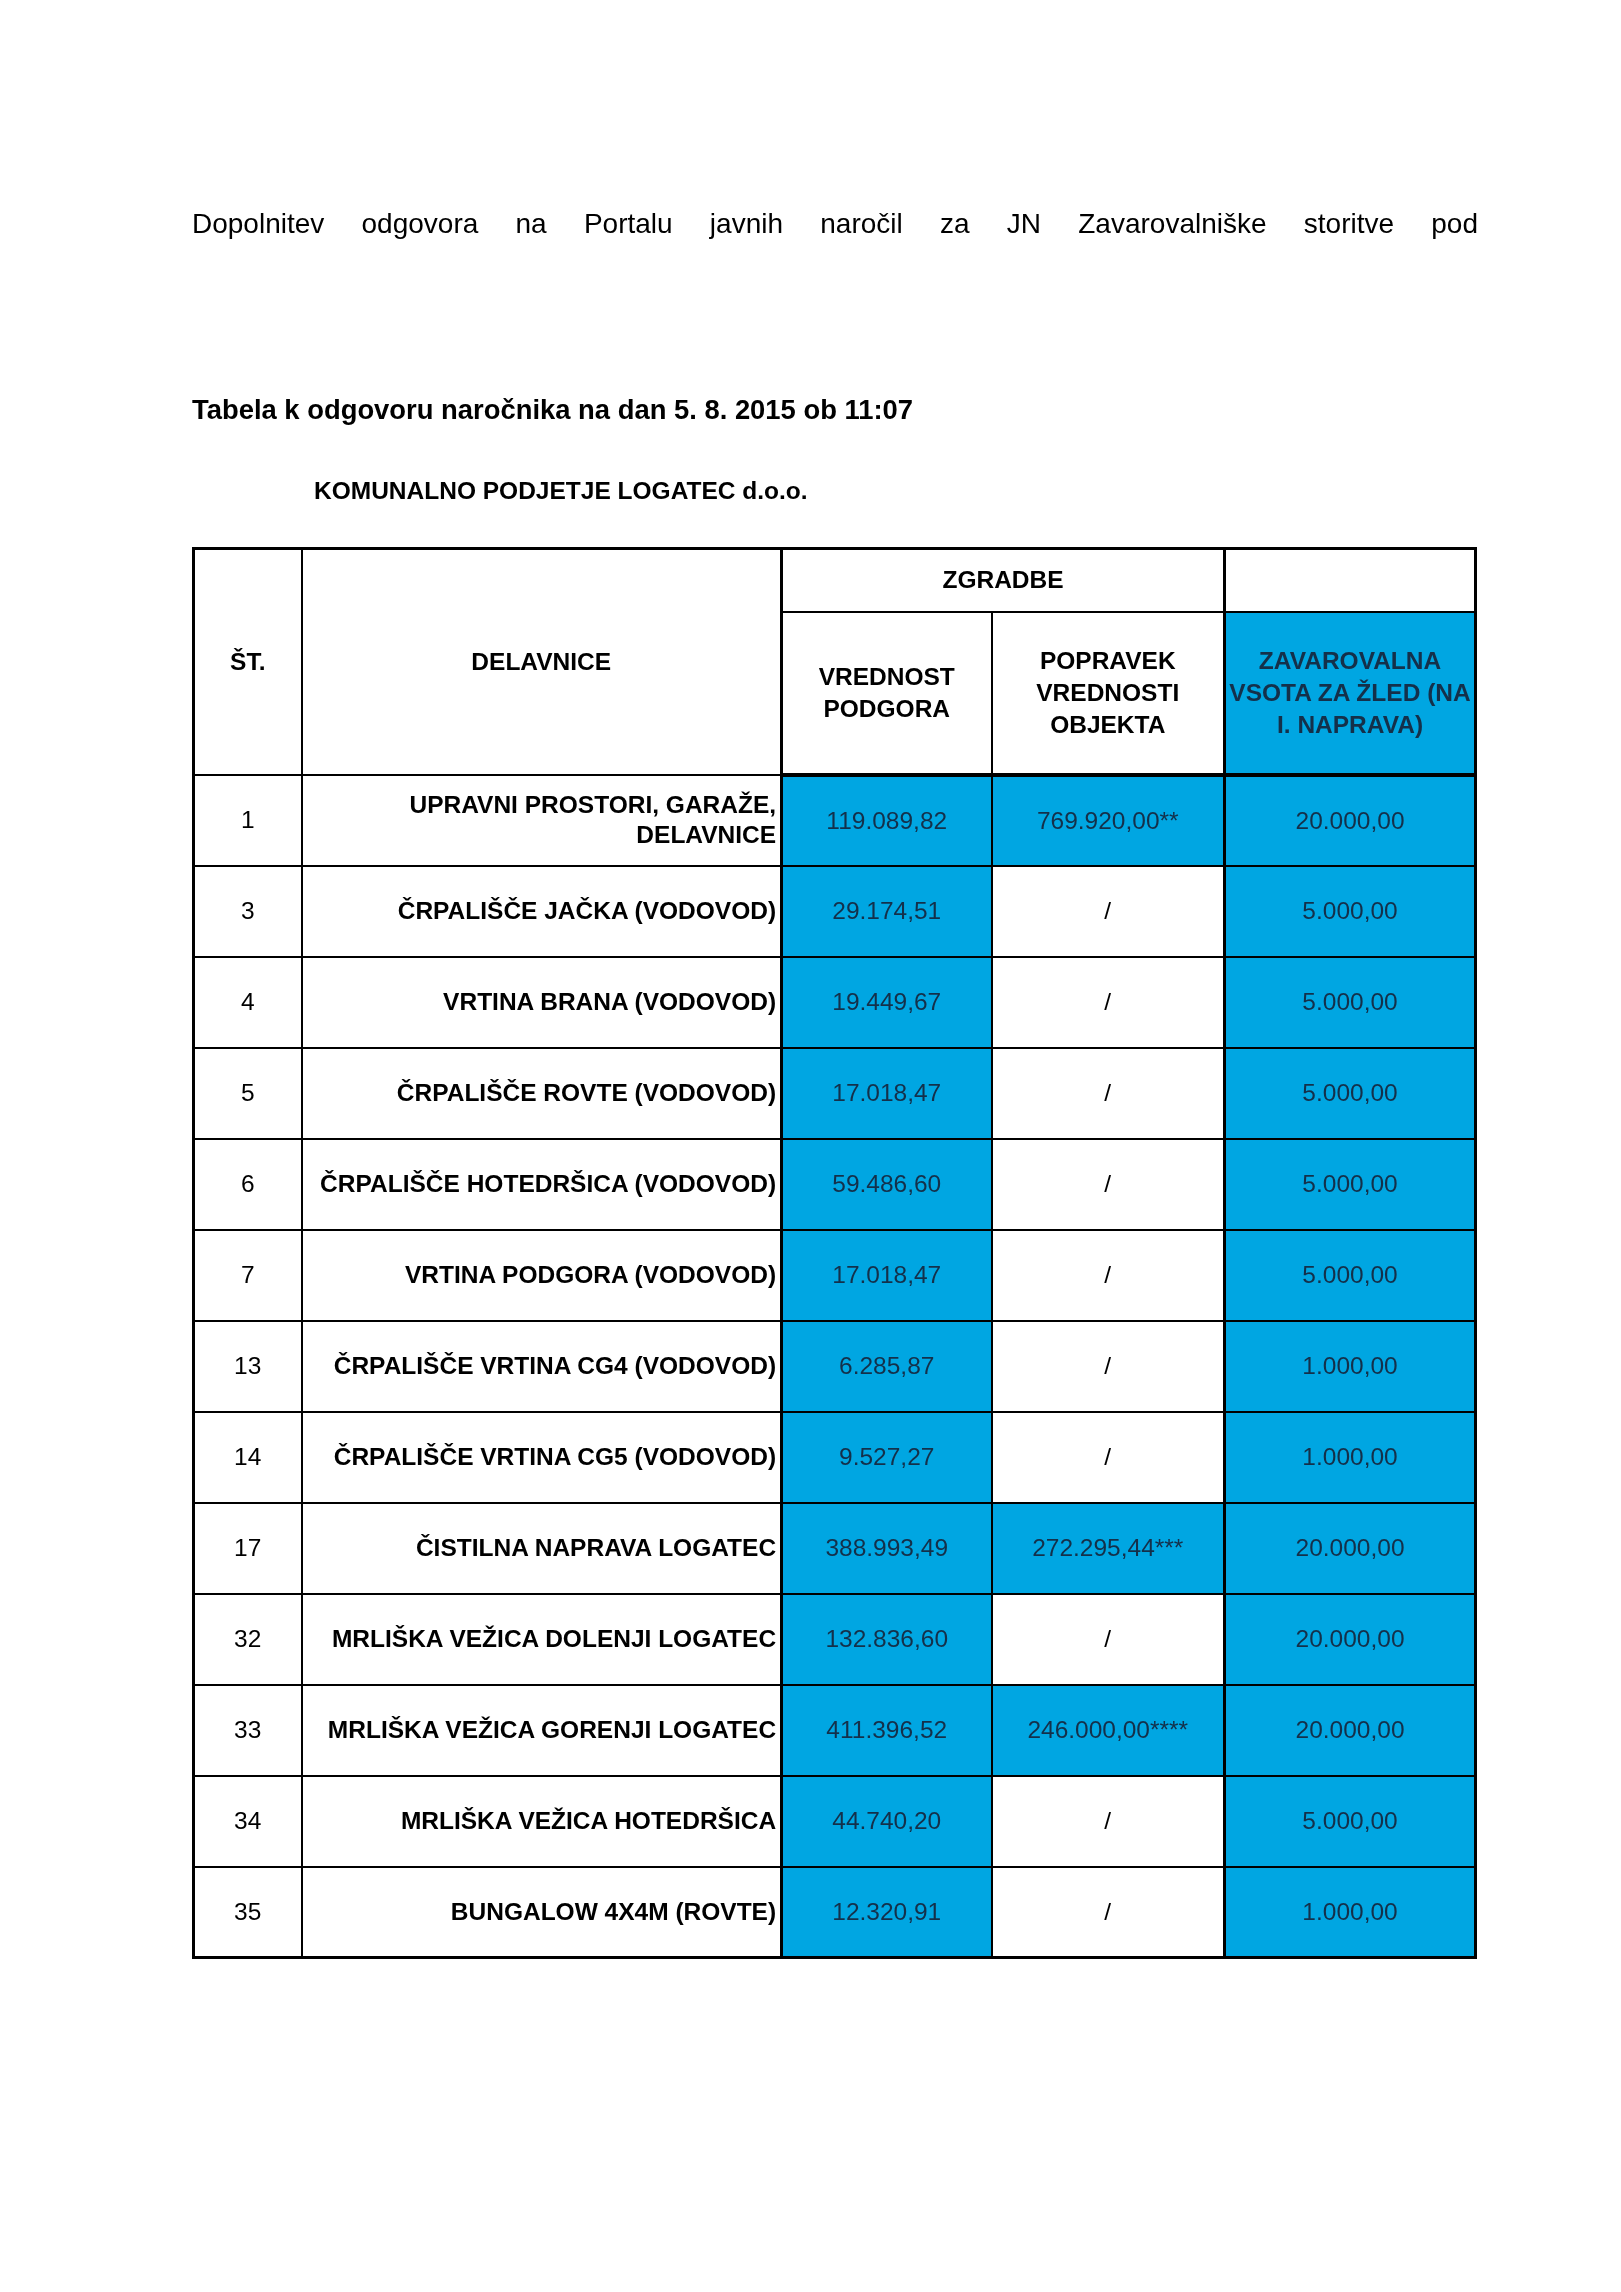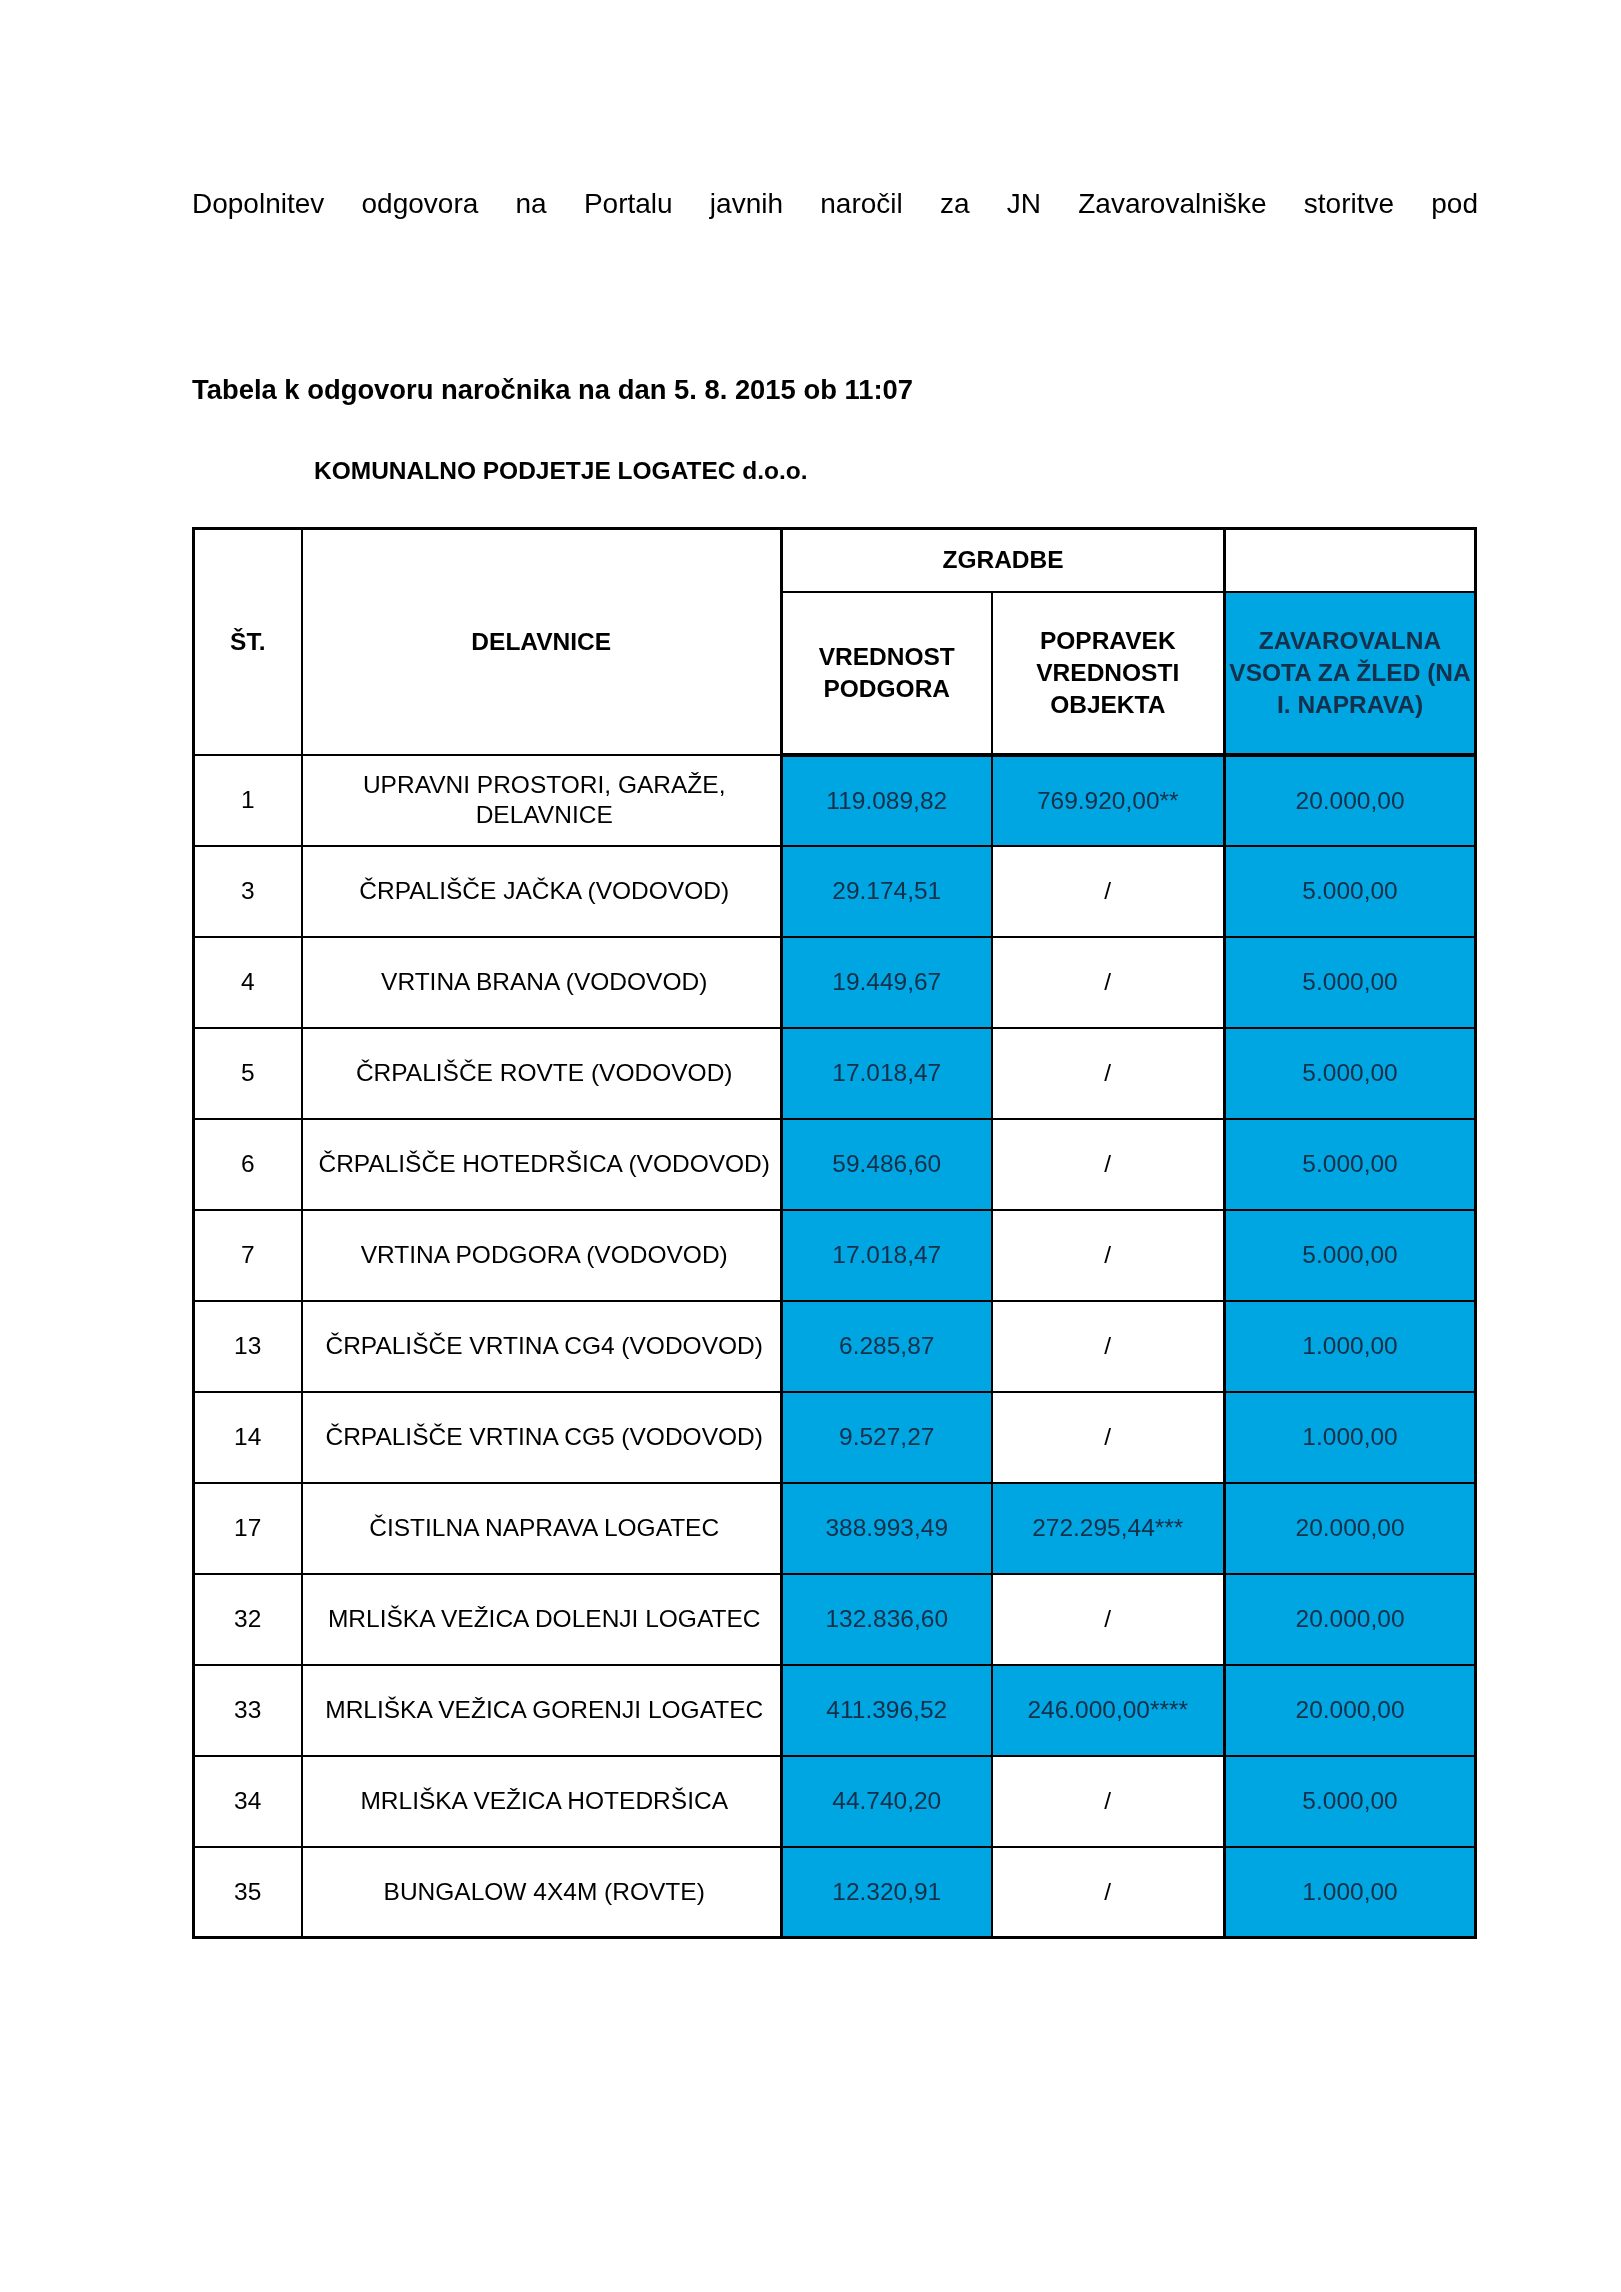--- a/index.html
+++ b/index.html
@@ -7,20 +7,21 @@
   body {
     font-family: "Liberation Sans", "DejaVu Sans", sans-serif;
     color: #000;
   }
   .page {
     position: relative;
     width: 1621px;
     height: 2093px;
     background: #ffffff;
     overflow: hidden;
+    margin-top: 20px;
   }
 
   
   .heading {
     position: absolute;
     left: 192px;
     top: 182px;
     width: 1286px;
     font-size: 28px;
     line-height: 43px;
@@ -72,24 +73,25 @@
   tbody td {
     font-size: 24.5px;
     border-top-width: 2.9px;
     border-bottom-width: 2.9px;
   }
   
   .sep-l { border-left-width: 3.9px !important; }
   thead tr.hrow2 th { border-bottom: 4.9px solid #000; }
   
   td.col-lokacija {
-    text-align: center;
+    text-align: right;
     padding-left: 9.8px;
     padding-right: 3.9px;
     line-height: 30px;
+    font-weight: bold;
   }
   .hl {
     background: var(--hl, #00A6E2);
     color: var(--numcol, #14304A);
   }
   td.plain { background: #ffffff; color: #000; }
 </style>
 </head>
 <body>
 

